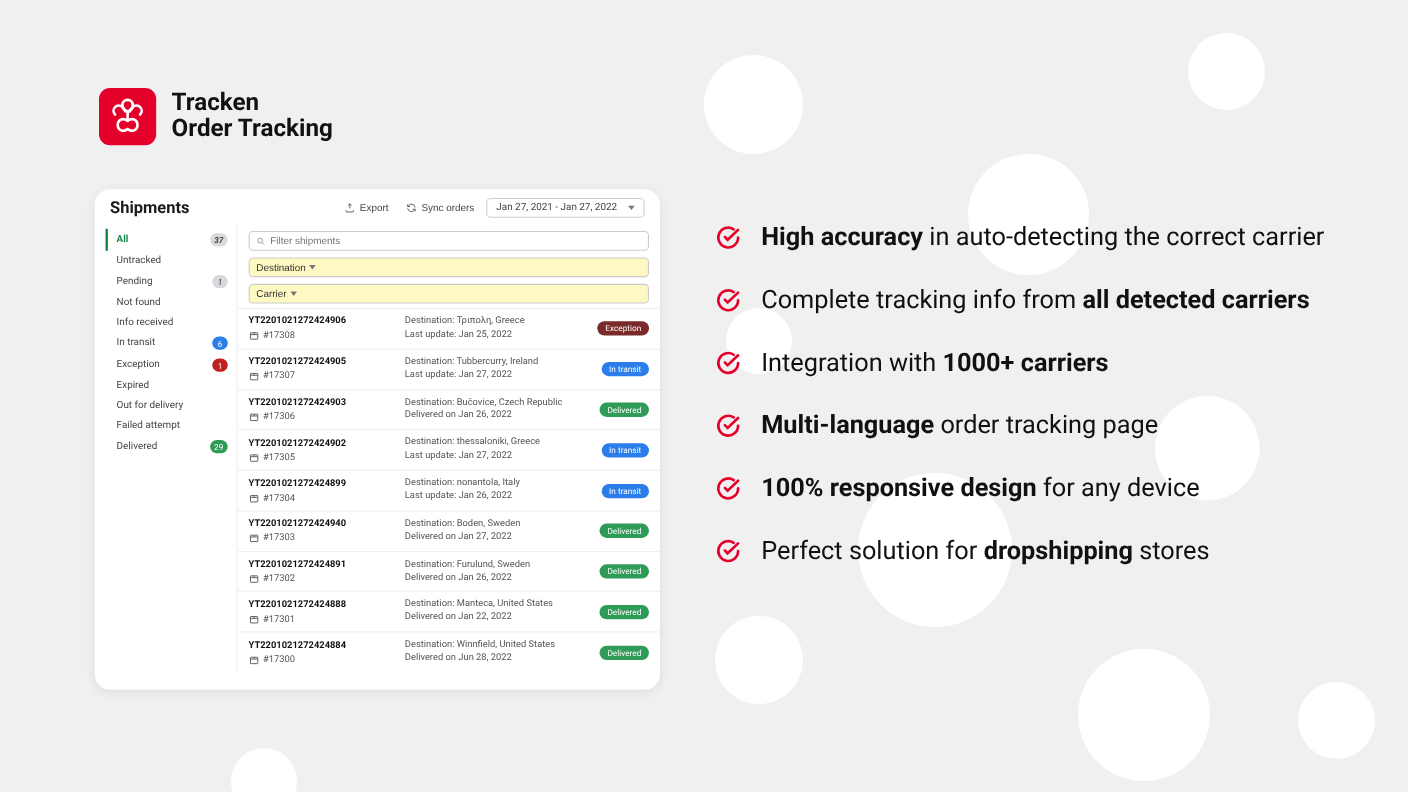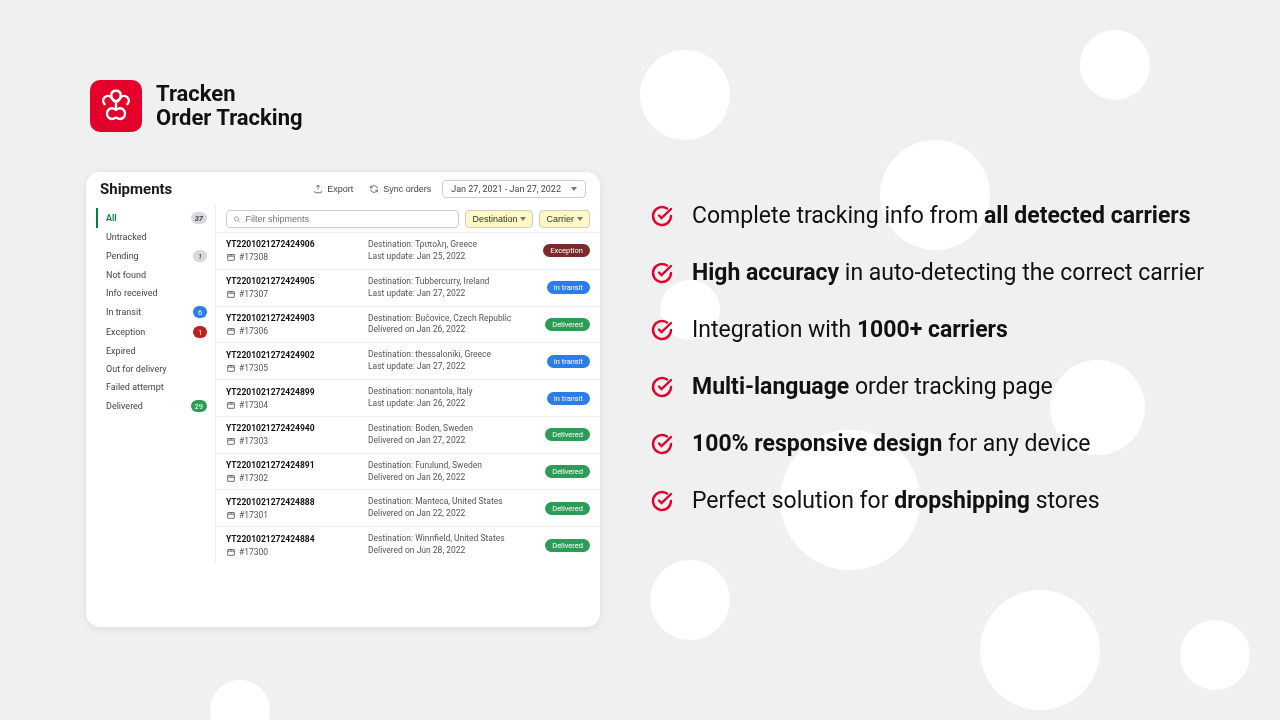--- a/index.html
+++ b/index.html
@@ -55,21 +55,21 @@
   .badge {
     display: inline-flex; align-items: center; justify-content: center;
     min-width: 14px; height: 12px; border-radius: 7px; font-size: 7.5px; padding: 0 4px;
   }
   .badge-grey { background: #d7d9dc; color: #333; font-style: italic; }
   .badge-blue { background: #2b7de9; color: #fff; }
   .badge-red { background: #c02020; color: #fff; }
   .badge-green { background: #2e9c56; color: #fff; }
 
   .main { flex: 1; display: flex; flex-direction: column; }
-  .filter-row { display: flex; gap: 6px; padding: 6px 10px 4px 10px; }
+  .filter-row { display: flex; gap: 6px; padding: 6px 10px 4px 10px; flex-direction: column; }
   .filter-input {
     flex: 1; display: flex; align-items: center; gap: 4px;
     border: 1px solid #ccc; border-radius: 4px; padding: 3px 6px;
   }
   .filter-input input { border: none; outline: none; font-size: 9px; width: 100%; color: #666; background: transparent; }
   .filter-btn {
     border: 1px solid #ccc; border-radius: 4px; padding: 3px 6px;
     font-size: 9px; display: flex; align-items: center; gap: 3px; color: #333; background: #fef9c3; cursor: pointer;
   }
 
@@ -394,34 +394,34 @@
     </div>
   </div>
 </div>
 
 <div class="features" id="features">
     <div class="feature">
       <svg class="check" viewBox="0 0 24 24" fill="none" stroke="#e4002b" stroke-width="2.4" stroke-linecap="round">
         <path d="M21 12a9 9 0 11-4-7.5"></path>
         <path d="M9 11.5l2.5 2.5L21 5"></path>
       </svg>
+      <div class="feature-text"><b>High accuracy</b> in auto-detecting the correct carrier</div>
+    </div>
+    <div class="feature">
+      <svg class="check" viewBox="0 0 24 24" fill="none" stroke="#e4002b" stroke-width="2.4" stroke-linecap="round">
+        <path d="M21 12a9 9 0 11-4-7.5"></path>
+        <path d="M9 11.5l2.5 2.5L21 5"></path>
+      </svg>
       <div class="feature-text">Complete tracking info from <b>all detected carriers</b></div>
     </div>
     <div class="feature">
       <svg class="check" viewBox="0 0 24 24" fill="none" stroke="#e4002b" stroke-width="2.4" stroke-linecap="round">
         <path d="M21 12a9 9 0 11-4-7.5"></path>
         <path d="M9 11.5l2.5 2.5L21 5"></path>
       </svg>
-      <div class="feature-text"><b>High accuracy</b> in auto-detecting the correct carrier</div>
-    </div>
-    <div class="feature">
-      <svg class="check" viewBox="0 0 24 24" fill="none" stroke="#e4002b" stroke-width="2.4" stroke-linecap="round">
-        <path d="M21 12a9 9 0 11-4-7.5"></path>
-        <path d="M9 11.5l2.5 2.5L21 5"></path>
-      </svg>
       <div class="feature-text">Integration with <b>1000+ carriers</b></div>
     </div>
     <div class="feature">
       <svg class="check" viewBox="0 0 24 24" fill="none" stroke="#e4002b" stroke-width="2.4" stroke-linecap="round">
         <path d="M21 12a9 9 0 11-4-7.5"></path>
         <path d="M9 11.5l2.5 2.5L21 5"></path>
       </svg>
       <div class="feature-text"><b>Multi-language</b> order tracking page</div>
     </div>
     <div class="feature">

